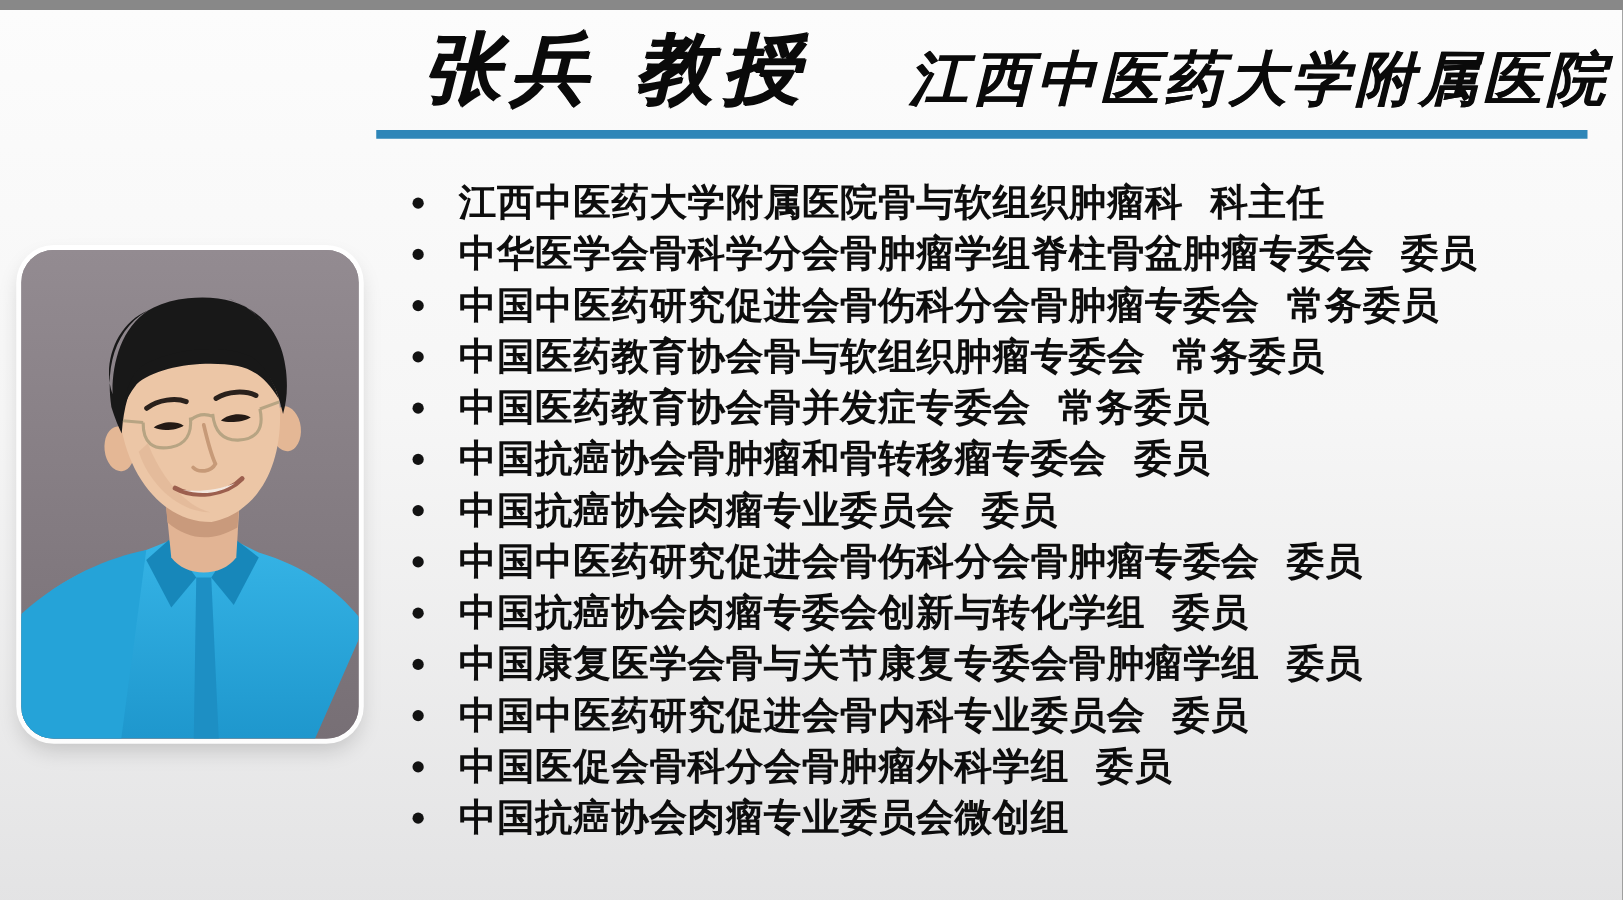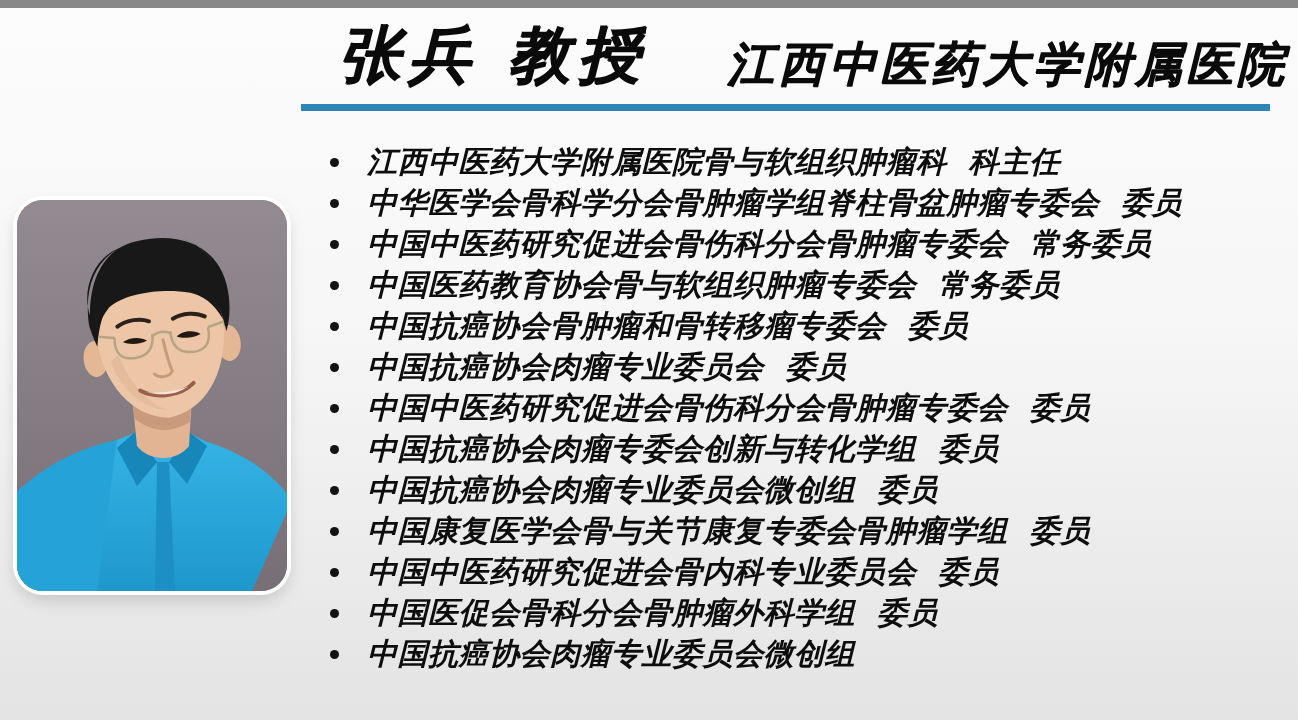--- a/index.html
+++ b/index.html
@@ -58,21 +58,20 @@
   .photo svg{display:block;width:100%;height:100%;}
   
   .credentials{
     position:absolute;left:330px;top:134px;
     list-style:none;
   }
   .credentials li{
     height:41px;
     display:flex;align-items:center;
     white-space:pre;
-    font-style:italic;
   }
   .bullet-dot{
     flex:none;
     width:9px;height:9px;border-radius:50%;
     background:#121212;
     margin-right:28px;
   }
   .cred-text{
     font-size:30px;
     font-weight:600;
@@ -148,24 +147,24 @@
         <path d="M124,190 C138,196 154,196 166,189 C152,193 136,193 124,190 Z" fill="#f3e8df"></path>
       </g>
     </svg>
   </figure>
 
   <ul class="credentials">
       <li><span class="bullet-dot"></span><span class="cred-text">江西中医药大学附属医院骨与软组织肿瘤科  科主任</span></li>
       <li><span class="bullet-dot"></span><span class="cred-text">中华医学会骨科学分会骨肿瘤学组脊柱骨盆肿瘤专委会  委员</span></li>
       <li><span class="bullet-dot"></span><span class="cred-text">中国中医药研究促进会骨伤科分会骨肿瘤专委会  常务委员</span></li>
       <li><span class="bullet-dot"></span><span class="cred-text">中国医药教育协会骨与软组织肿瘤专委会  常务委员</span></li>
+      <li><span class="bullet-dot"></span><span class="cred-text">中国医药教育协会骨并发症专委会  常务委员</span></li>
       <li><span class="bullet-dot"></span><span class="cred-text">中国抗癌协会骨肿瘤和骨转移瘤专委会  委员</span></li>
       <li><span class="bullet-dot"></span><span class="cred-text">中国抗癌协会肉瘤专业委员会  委员</span></li>
       <li><span class="bullet-dot"></span><span class="cred-text">中国中医药研究促进会骨伤科分会骨肿瘤专委会  委员</span></li>
       <li><span class="bullet-dot"></span><span class="cred-text">中国抗癌协会肉瘤专委会创新与转化学组  委员</span></li>
-      <li><span class="bullet-dot"></span><span class="cred-text">中国抗癌协会肉瘤专业委员会微创组  委员</span></li>
       <li><span class="bullet-dot"></span><span class="cred-text">中国康复医学会骨与关节康复专委会骨肿瘤学组  委员</span></li>
       <li><span class="bullet-dot"></span><span class="cred-text">中国中医药研究促进会骨内科专业委员会  委员</span></li>
       <li><span class="bullet-dot"></span><span class="cred-text">中国医促会骨科分会骨肿瘤外科学组  委员</span></li>
       <li><span class="bullet-dot"></span><span class="cred-text">中国抗癌协会肉瘤专业委员会微创组</span></li>
     </ul>
 
 </div>
 
 </body></html>

